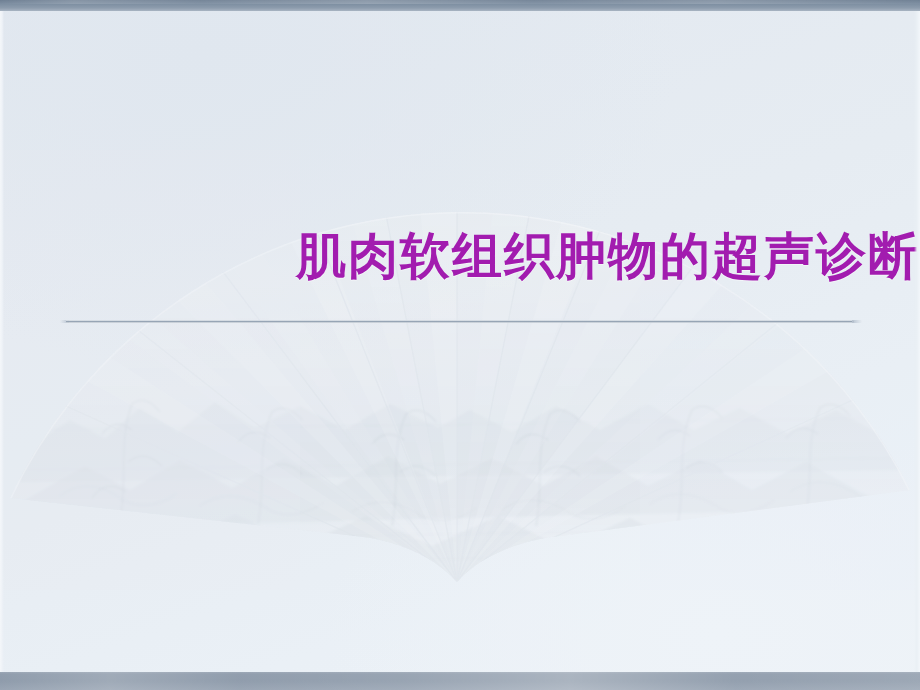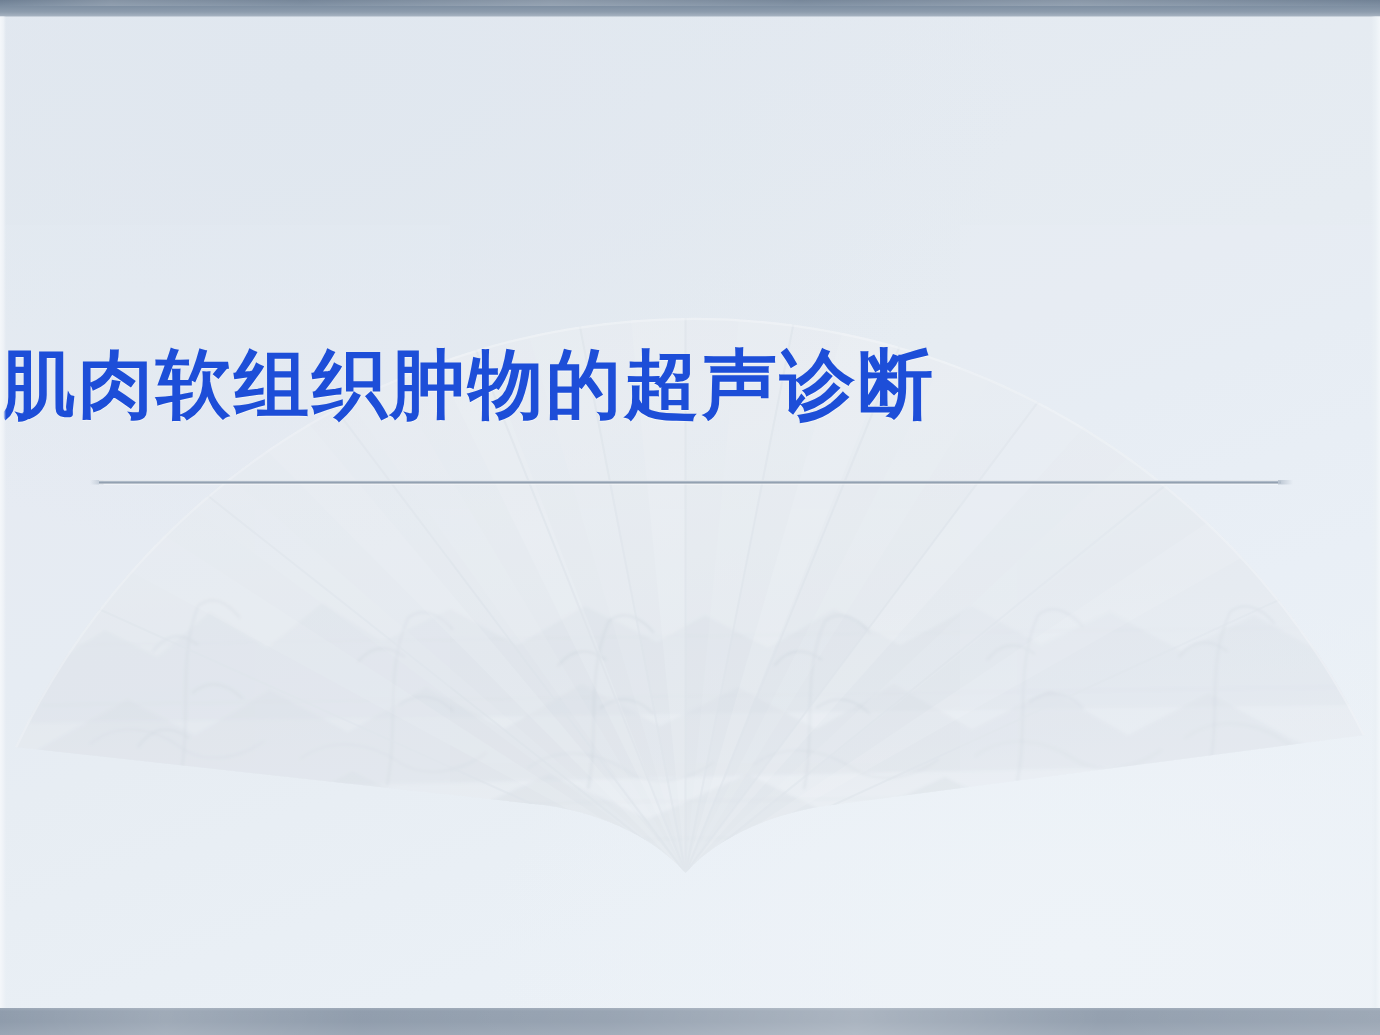--- a/index.html
+++ b/index.html
@@ -87,26 +87,26 @@
     pointer-events: none;
   }
   .fan-wrap svg { display: block; }
 
   
   .title {
     position: absolute;
     left: 0;
     top: 228px;
     width: 920px;
-    text-align: left;
+    text-align: right;
     font-family: "DejaVu Serif", "Liberation Serif", serif;
     font-size: 50px;
     font-weight: bold;
     letter-spacing: 2px;
-    color: #1d4ed8;
+    color: #a21caf;
     line-height: 1.1;
     white-space: nowrap;
     text-shadow: 0 1px 0 rgba(255,255,255,0.45);
   }
 
   
   .divider {
     position: absolute;
     left: 66px;
     top: 320px;

